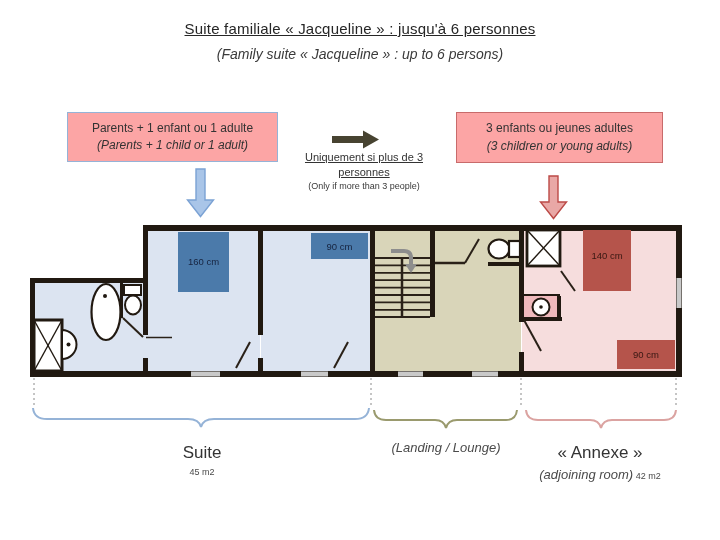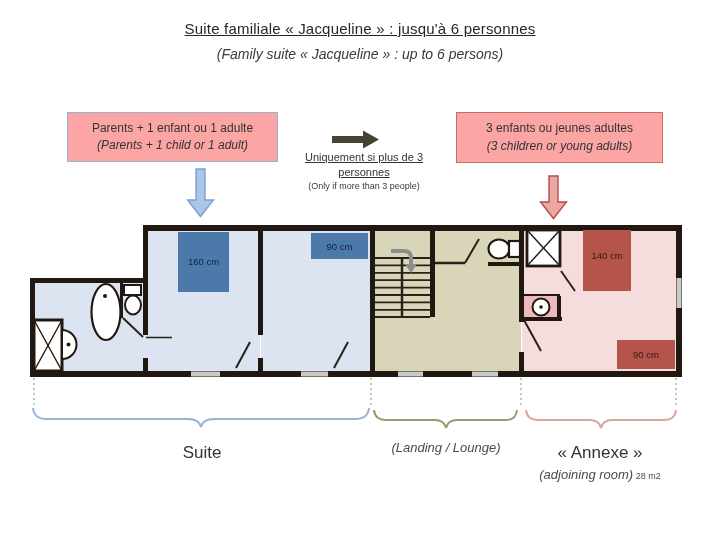--- a/index.html
+++ b/index.html
@@ -50,28 +50,29 @@
   <div class="it">(3 children or young adults)</div>
 </div>
 
 <div class="abs note">
   <div class="u">Uniquement si plus de 3 personnes</div>
   <div class="it">(Only if more than 3 people)</div>
 </div>
 
 <div class="abs section-label sec-suite">
   <div class="big">Suite</div>
+  <div class="small"><span>45 m2</span></div>
 </div>
 <div class="abs section-label sec-palier">
   <div class="small"><span class="it">(Landing / Lounge)</span></div>
 </div>
 <div class="abs section-label sec-annexe">
   <div class="big">« Annexe »</div>
   <div class="small"><span class="it">(adjoining room)</span>
-  <span>28 m2</span></div>
+  <span>42 m2</span></div>
 </div>
 
 <svg class="abs" style="left:0;top:0" width="720" height="540" viewBox="0 0 720 540">
 
   <rect x="32" y="280" width="114" height="93" fill="#dce4f1"></rect>
   <rect x="146" y="228" width="114" height="145" fill="#dce4f1"></rect>
   <rect x="261" y="228" width="111" height="145" fill="#dce4f1"></rect>
   <rect x="373" y="228" width="148" height="145" fill="#d9d5b9"></rect>
   <rect x="522" y="228" width="156" height="145" fill="#f6dddd"></rect>
   <rect x="523" y="296" width="36" height="22" fill="#efb9bc"></rect>

